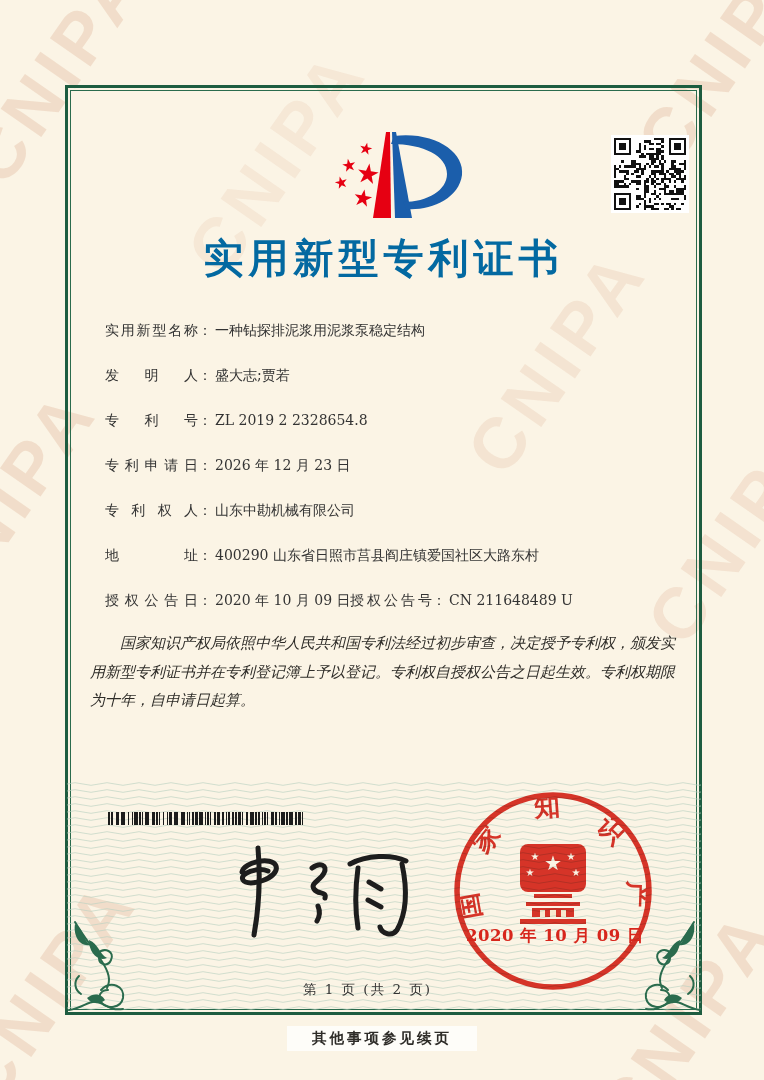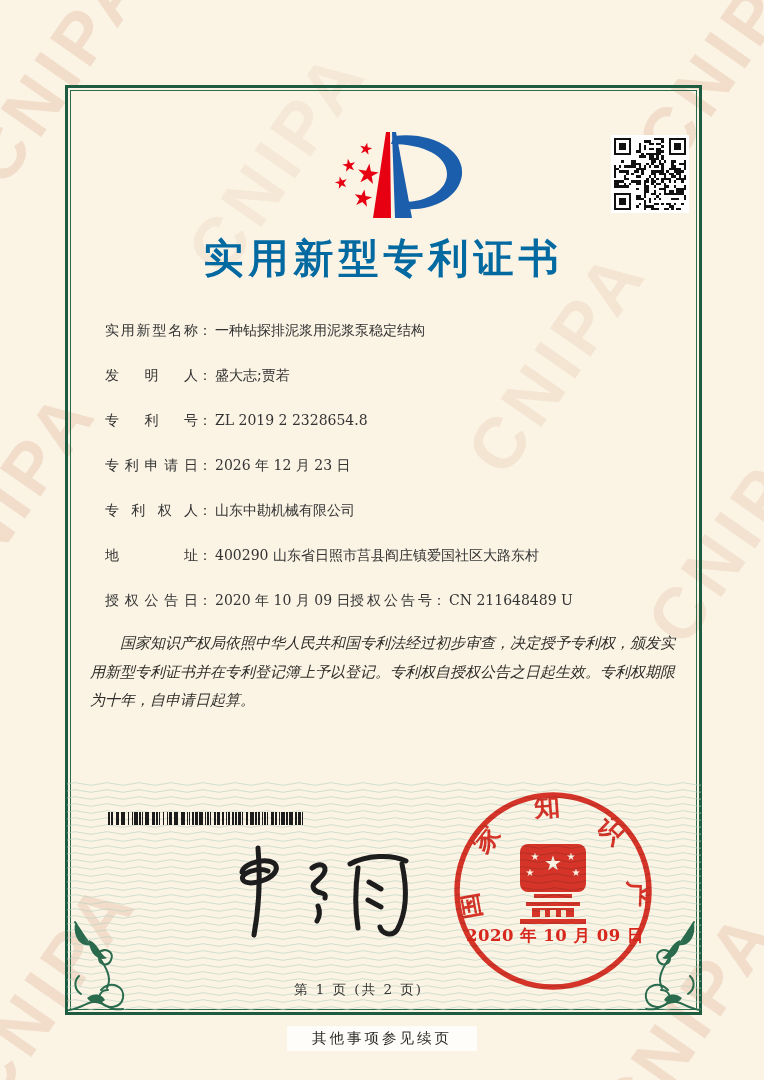--- a/index.html
+++ b/index.html
@@ -55,27 +55,27 @@
   .barcode{position:absolute;left:108px;top:812px;z-index:3;}
   .director{position:absolute;left:110px;top:868px;z-index:3;font-size:16.5px;letter-spacing:3px;color:#222;}
   .director div{margin-bottom:12px;}
   .sig{position:absolute;left:212px;top:840px;z-index:3;}
   .seal{position:absolute;left:448px;top:786px;z-index:4;opacity:.93;mix-blend-mode:multiply;}
   .seal-date{
     position:absolute;left:462px;top:925px;width:186px;z-index:5;
     text-align:center;font-size:16.5px;font-weight:600;color:#d7261c;letter-spacing:0.5px;
   }
   .page-info{
-    position:absolute;left:64px;top:981px;width:589px;z-index:3;
+    position:absolute;left:73px;top:981px;width:589px;z-index:3;
     text-align:center;font-size:13.5px;letter-spacing:2px;color:#333;
   }
   .note{position:absolute;left:0;top:1026px;width:764px;text-align:center;z-index:3;}
   .note span{
     display:inline-block;background:rgba(255,255,255,0.78);
-    padding:3px 25px;font-size:14.5px;letter-spacing:3px;color:#2e2c28;
+    padding:3px 25px;font-size:14.5px;letter-spacing:3px;color:#2e2c28;font-weight:bold;
   }
 </style>
 </head>
 <body>
 
 <div id="page">
 
   <div class="wm" style="left:-70px;top:30px;">CNIPA</div>
   <div class="wm" style="left:150px;top:120px;opacity:.55;">CNIPA</div>
   <div class="wm" style="left:600px;top:10px;">CNIPA</div>

